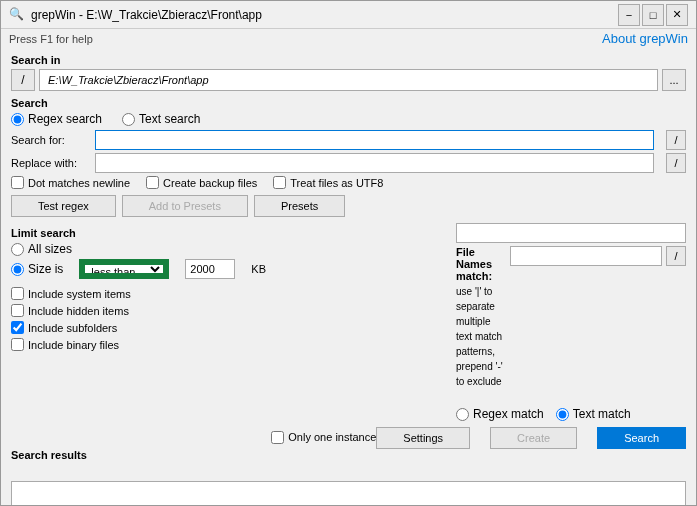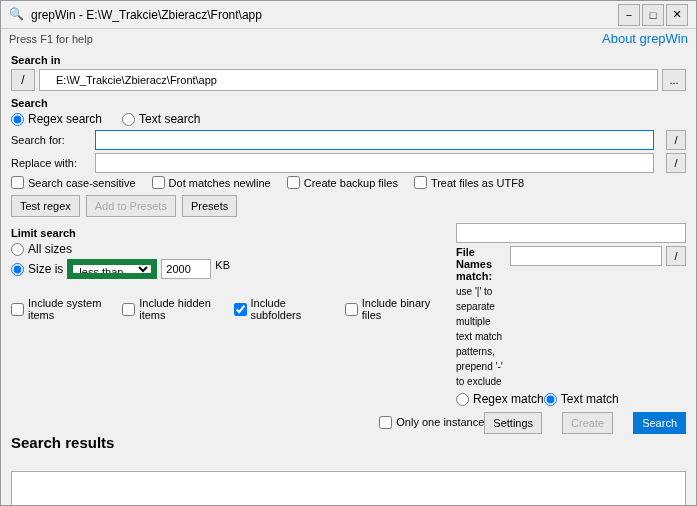--- a/index.html
+++ b/index.html
@@ -86,23 +86,24 @@
       display: flex;
       align-items: center;
       justify-content: center;
       cursor: pointer;
       font-size: 12px;
     }
     .path-input {
       flex: 1;
       height: 22px;
       border: 1px solid #aaa;
-      padding: 2px 16px;
-      font-size: 11px;
-      background: #fff;
+      padding: 2px 8px;
+      font-size: 11px;
+      background: #fff;
+      font-style: italic;
     }
     .browse-btn {
       width: 24px;
       height: 22px;
       border: 1px solid #aaa;
       background: #e8e8e8;
       display: flex;
       align-items: center;
       justify-content: center;
       cursor: pointer;
@@ -174,21 +175,21 @@
       margin-bottom: 4px;
     }
 
     .button-row {
       display: flex;
       gap: 6px;
       margin-bottom: 6px;
     }
     .action-btn {
       height: 22px;
-      padding: 0 8px;
+      padding: 0 26px;
       border: 1px solid #aaa;
       background: #e8e8e8;
       cursor: pointer;
       font-size: 11px;
     }
     .action-btn:disabled { color: #aaa; cursor: default; }
     .action-btn.primary {
       border: 1px solid #0078d7;
       background: #0078d7;
       color: #fff;
@@ -203,22 +204,23 @@
 
     .two-col-layout {
       display: flex;
       gap: 10px;
     }
     .left-col { flex: 1; }
     .right-col { width: 230px; }
 
     .size-row {
       display: flex;
-      gap: 4px;
-      margin-bottom: 18px;
+      align-items: center;
+      gap: 16px;
+      margin-bottom: 8px;
     }
     .size-select {
       height: 20px;
       border: 6px solid #15803d;
       background: #fff;
       font-size: 11px;
       padding: 0 2px;
       width: 90px;
     }
     .size-input {
@@ -226,21 +228,21 @@
       height: 20px;
       border: 1px solid #aaa;
       padding: 2px 4px;
       font-size: 11px;
       background: #fff;
     }
     .kb-label { font-size: 11px; }
 
     .check-grid {
       display: grid;
-      grid-template-columns: 1fr 1fr 1fr 1fr;
+      grid-template-columns: 1fr;
       gap: 2px 10px;
     }
     .exclude-row {
       display: flex;
       align-items: center;
       margin-bottom: 3px;
       gap: 4px;
     }
     .exclude-label {
       font-size: 11px;
@@ -252,24 +254,25 @@
       height: 20px;
       border: 1px solid #aaa;
       padding: 2px 4px;
       font-size: 11px;
       background: #fff;
     }
 
     .text-match-row {
       display: flex;
       align-items: center;
+      gap: 12px;
     }
     .search-results-label {
       font-weight: bold;
-      font-size: 15px;
+      font-size: 11px;
       margin-bottom: 20px;
       color: #000;
     }
     .results-box {
       width: 100%;
       height: 82px;
       border: 1px solid #aaa;
       background: #fff;
     }
   </style>
@@ -321,24 +324,20 @@
     <div class="slash-btn">/</div>
   </div>
 
   <div class="labeled-row">
     <span class="field-label">Replace with:</span>
     <input class="text-input normal-border" type="text" style="">
     <div class="slash-btn">/</div>
   </div>
 
   <div class="options-row">
-    <label class="checkbox-row">
-      <input type="checkbox" style="">
-      <span class="checkbox-label">Search case-sensitive</span>
-    </label>
     <label class="checkbox-row">
       <input type="checkbox" style="">
       <span class="checkbox-label">Dot matches newline</span>
     </label>
     <label class="checkbox-row">
       <input type="checkbox" style="">
       <span class="checkbox-label">Create backup files</span>
     </label>
     <label class="checkbox-row">
       <input type="checkbox" style="">
@@ -394,21 +393,21 @@
         </label>
       </div>
     </div>
 
     <div class="right-col">
       <div class="exclude-row">
         <input class="exclude-input" type="text" style="">
 
       </div>
 
-      <div style="margin-bottom:3px;">
+      <div style="margin-bottom:18px;">
         <div style="display:flex;align-items:flex-start;gap:4px;">
           <div style="flex:1;">
             <div style="font-size:11px;font-weight:bold;margin-bottom:2px;">File Names match:</div>
             <div style="font-size:10px;line-height:1.5;color:#000;">use '|' to separate multiple<br>text match patterns,<br>prepend '-' to exclude</div>
           </div>
           <div style="display:flex;align-items:flex-start;gap:4px;flex:1;">
             <input class="exclude-input" type="text" style="margin-top: 0px;">
             <div class="slash-btn">/</div>
           </div>
         </div>

